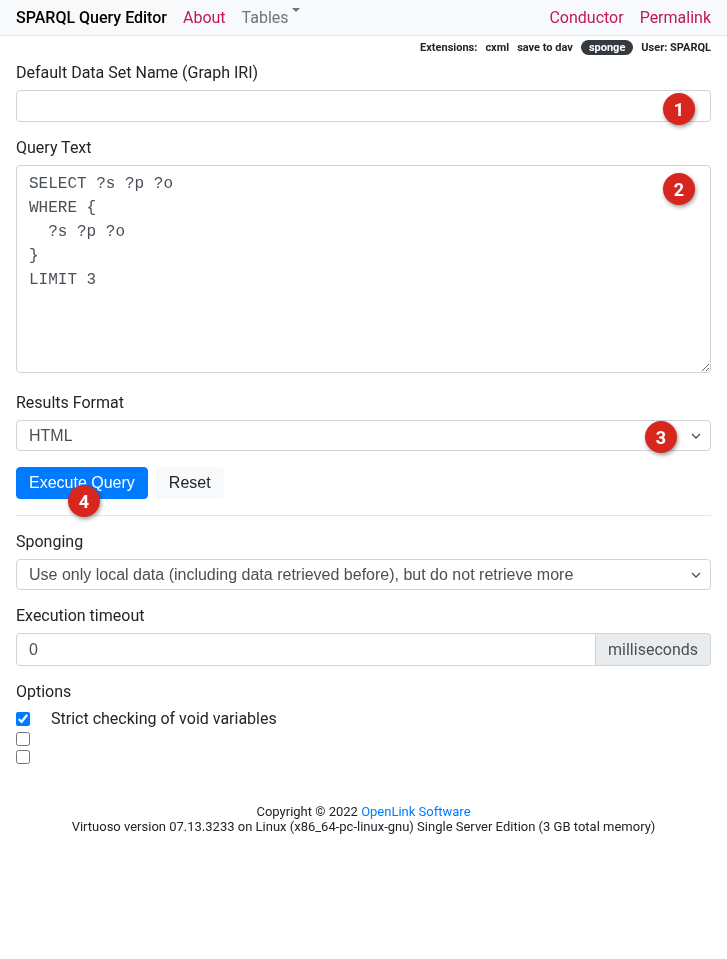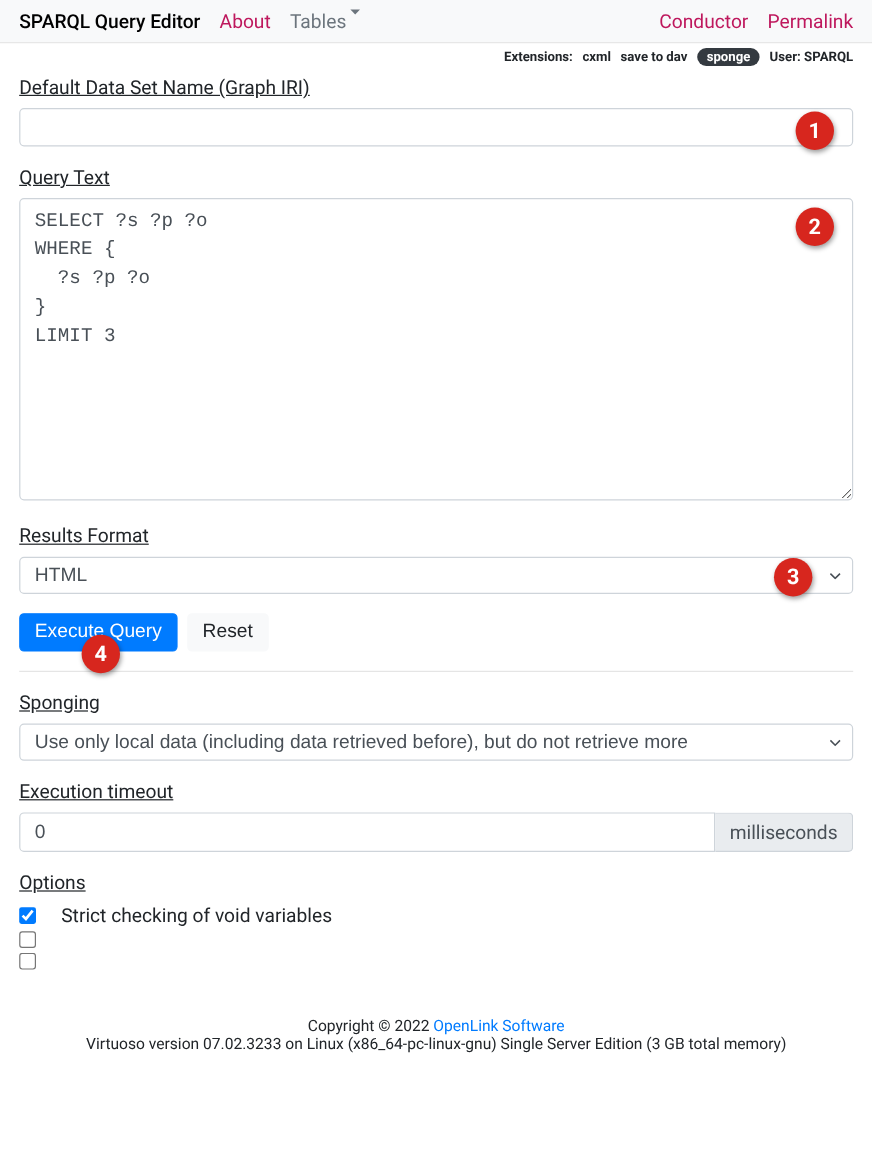--- a/index.html
+++ b/index.html
@@ -62,35 +62,34 @@
       font-size: 11px;
       font-weight: 700;
     }
 
     .container { padding: 4px 16px 16px 16px; }
     .form-group { margin-bottom: 16px; }
     .form-label {
       display: block;
       margin-bottom: 8px;
       font-size: 16px;
-      text-decoration: underline;
     }
     .form-control {
       width: 100%;
       padding: 6px 12px;
       font-size: 16px;
       border: 1px solid #ced4da;
       border-radius: 4px;
       background: #fff;
       color: #495057;
     }
     textarea.form-control {
       font-family: SFMono-Regular, Menlo, Monaco, Consolas, "Liberation Mono", "Courier New", monospace;
       resize: both;
-      height: 252px;
+      height: 208px;
       line-height: 1.5;
     }
     select.form-control {
       appearance: none;
       background-image: none;
       padding-right: 30px;
     }
     .select-wrap { position: relative; }
     .select-caret {
       position: absolute;
@@ -256,14 +255,14 @@
       <input type="checkbox" style="">
     </div>
   </div>
 
 </div>
 
 <div class="footer">
   <div>
     <span>Copyright © 2022 </span><a href="#">OpenLink Software</a>
   </div>
-  <div>Virtuoso version 07.02.3233 on Linux (x86_64-pc-linux-gnu) Single Server Edition (3 GB total memory)</div>
+  <div>Virtuoso version 07.13.3233 on Linux (x86_64-pc-linux-gnu) Single Server Edition (3 GB total memory)</div>
 </div>
 
 </body></html>

